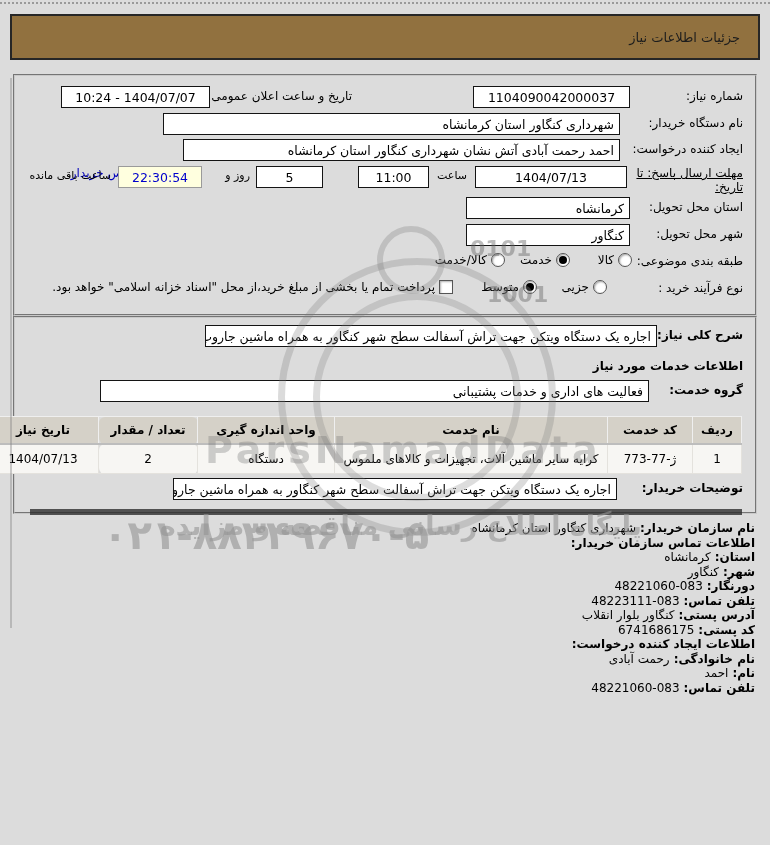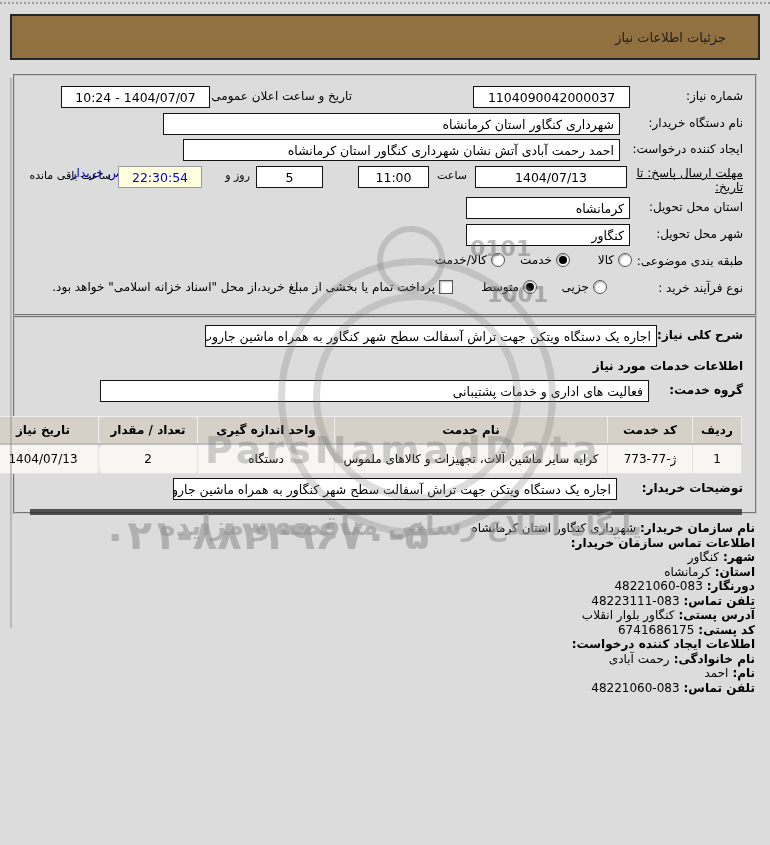--- a/index.html
+++ b/index.html
@@ -1,21 +1,21 @@
 <!DOCTYPE html>
 <html lang="fa" dir="rtl"><head>
 <meta charset="utf-8">
 <style>
   html,body{margin:0;padding:0;}
   .page{position:relative;width:770px;height:845px;background:#dcdcdc;overflow:hidden;
         direction:rtl;font-family:"DejaVu Sans",sans-serif;color:#000;}
   
   .topdots{position:absolute;top:2px;left:0;right:0;height:0;border-top:2px dotted #9a9a9a;}
   .titlebar{position:absolute;top:14px;right:10px;left:10px;height:42px;background:#91713f;
-            border:2px solid #262626;display:flex;align-items:center;padding-right:32px;
+            border:2px solid #262626;display:flex;align-items:center;padding-right:18px;
             font-size:13px;color:#1d1d1d;}
   
   .gbox{position:absolute;right:13px;left:13px;border:2px groove #c9c9c9;}
   .box1{top:74px;height:238px;}
   .box2{top:316px;height:194px;}
   .row{position:absolute;right:0;left:0;}
   .lbl{position:absolute;font-size:12px;white-space:nowrap;line-height:20px;}
   .blbl{font-weight:bold;}
   .wraplbl{white-space:normal;width:108px;text-align:right;line-height:14px;text-decoration:underline;}
   .ibox{position:absolute;height:20px;background:#fff;border:1px solid #141414;
@@ -191,22 +191,22 @@
 
     <div class="row" style="top:160px;height:22px">
       <span class="lbl blbl" style="right:12px">توضیحات خریدار:</span>
       <div class="ibox rt" style="right:138px;width:432px">اجاره یک دستگاه ویتکن جهت تراش آسفالت سطح شهر کنگاور به همراه ماشین جاروب</div>
     </div>
   </div>
 
   <div class="contact">
     <div class="cline"><b>نام سازمان خریدار:</b><span>شهرداری کنگاور استان کرمانشاه</span></div>
     <div class="cline"><b>اطلاعات تماس سازمان خریدار:</b></div>
+    <div class="cline"><b>استان:</b><span>کرمانشاه</span></div>
     <div class="cline"><b>شهر:</b><span>کنگاور</span></div>
-    <div class="cline"><b>استان:</b><span>کرمانشاه</span></div>
     <div class="cline"><b>دورنگار:</b><span class="num">48221060-083</span></div>
     <div class="cline"><b>تلفن تماس:</b><span class="num">48223111-083</span></div>
     <div class="cline"><b>آدرس پستی:</b><span>کنگاور بلوار انقلاب</span></div>
     <div class="cline"><b>کد پستی:</b><span class="num">6741686175</span></div>
     <div class="cline"><b>اطلاعات ایجاد کننده درخواست:</b></div>
     <div class="cline"><b>نام خانوادگی:</b><span>رحمت آبادی</span></div>
     <div class="cline"><b>نام:</b><span>احمد</span></div>
     <div class="cline"><b>تلفن تماس:</b><span class="num">48221060-083</span></div>
   </div>
 

